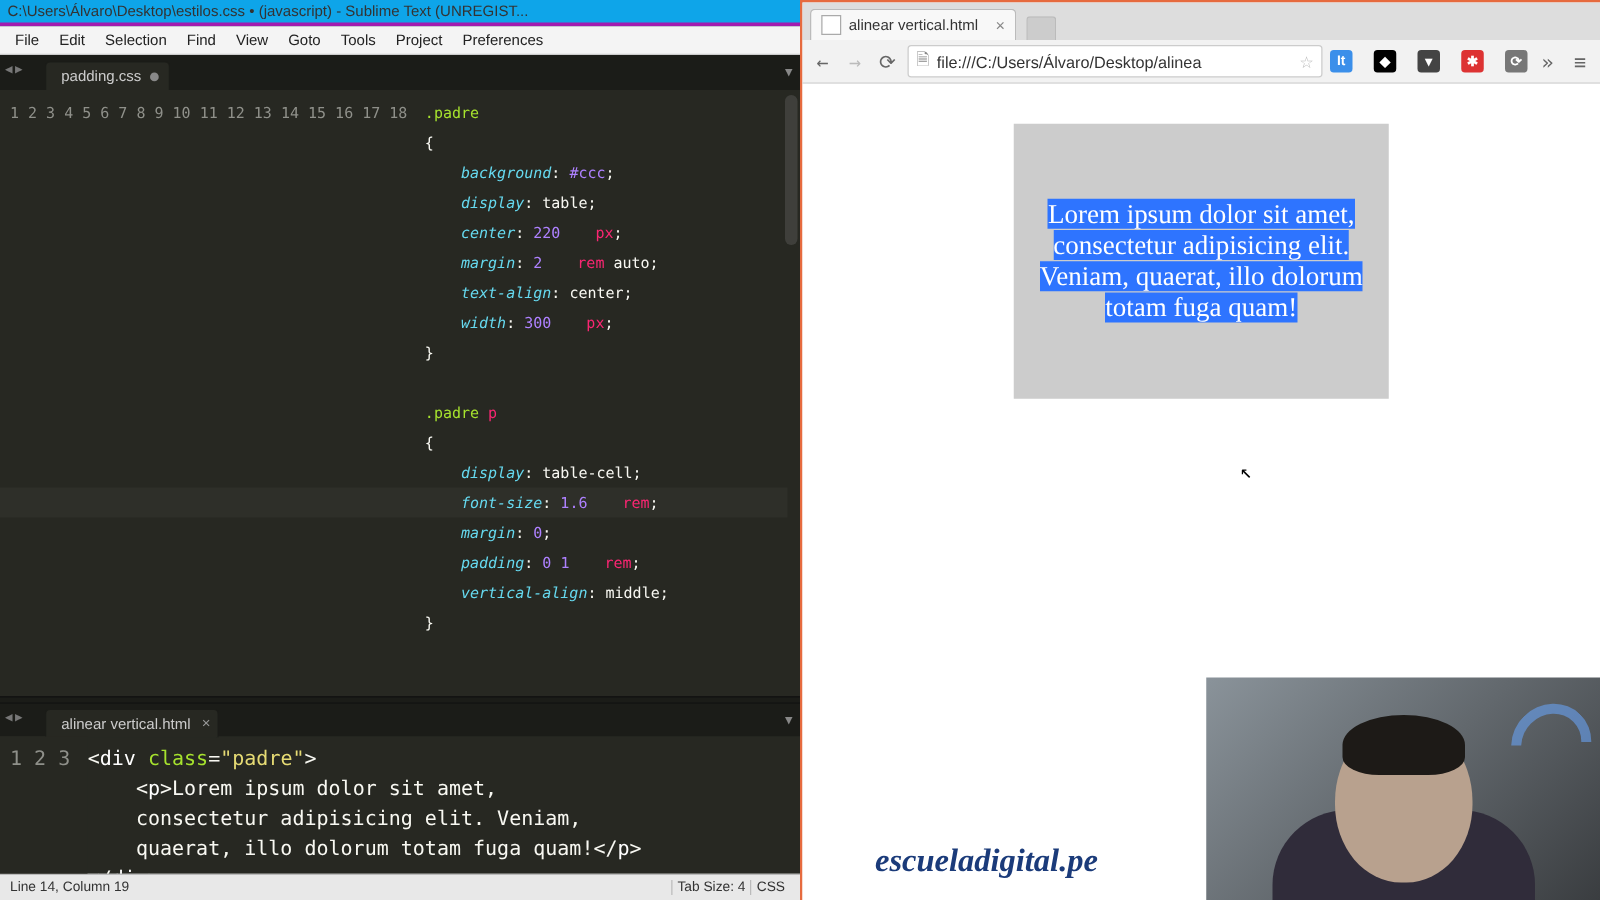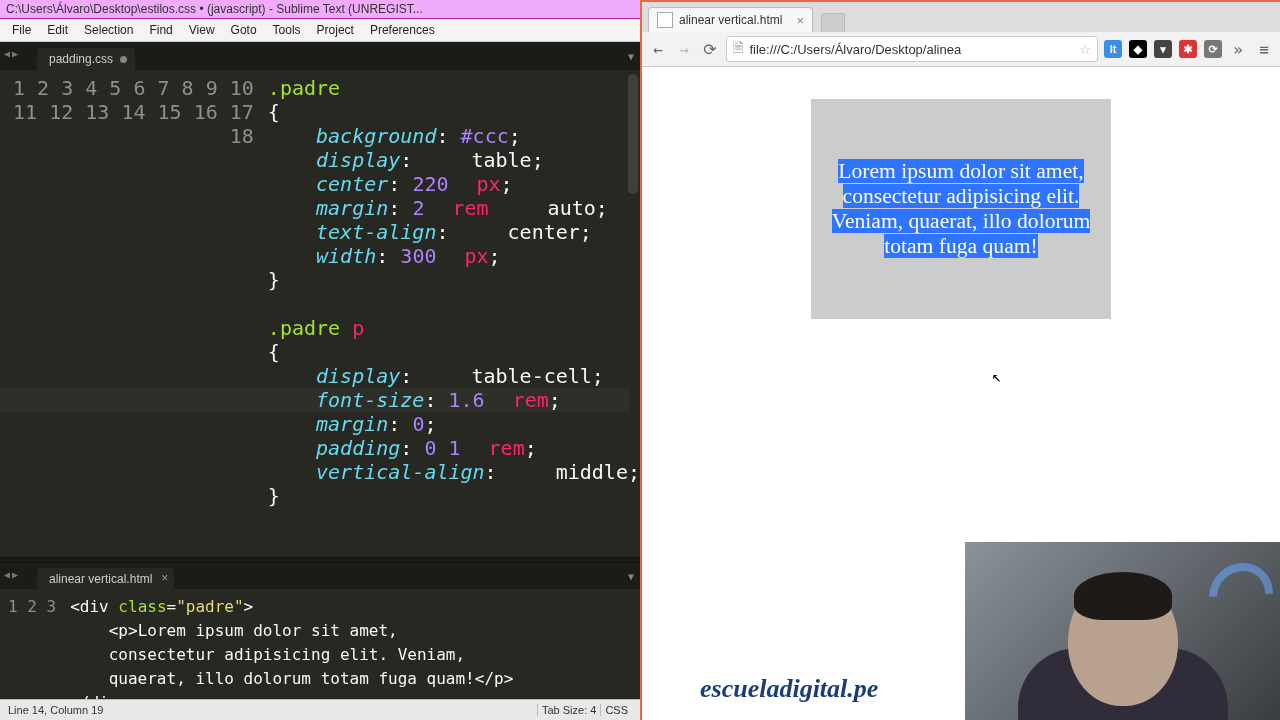--- a/index.html
+++ b/index.html
@@ -1,41 +1,41 @@
 <!DOCTYPE html>
 <html><head>
 <meta charset="utf-8">
 <style>
   html,body{margin:0;padding:0;width:1280px;height:720px;overflow:hidden;font-family:Consolas,Menlo,monospace;background:#444;}
   .root{display:flex;width:100%;height:100%;}
   
   .editor{flex:0 0 640px;display:flex;flex-direction:column;background:#272822;color:#f8f8f2;position:relative;}
-  .titlebar{background:#f0abfc;color:#333;font:12px sans-serif;padding:2px 6px;border-bottom:1px solid #a21caf;white-space:nowrap;overflow:hidden;}
+  .titlebar{background:#0ea5e9;color:#333;font:12px sans-serif;padding:2px 6px;border-bottom:3px solid #a21caf;white-space:nowrap;overflow:hidden;}
   .menubar{background:#f4f4f4;color:#222;font:12px sans-serif;display:flex;gap:0;padding:0 4px;border-bottom:1px solid #ccc;}
   .menubar span{padding:4px 8px;}
   .tabbar{background:#1b1c18;display:flex;align-items:center;height:28px;padding-left:36px;position:relative;}
   .tab-arrows{position:absolute;left:4px;top:6px;color:#777;font-size:10px;}
   .tab-arrows span{margin-right:2px;}
   .tab{background:#272822;color:#ccc;font:12px sans-serif;padding:4px 22px 4px 12px;border-radius:4px 4px 0 0;margin-top:4px;position:relative;border:1px solid #1b1c18;border-bottom:none;}
   .tab .dot{position:absolute;right:8px;top:8px;width:7px;height:7px;border-radius:50%;background:#888;}
   .tab .close{position:absolute;right:6px;top:3px;color:#999;font-size:12px;cursor:default;}
   .overflow{margin-left:auto;margin-right:6px;color:#888;font-size:10px;}
-  .code-area{flex:1;display:flex;overflow:hidden;position:relative;font-size:20px;line-height:24px;}
+  .code-area{flex:1;display:flex;overflow:hidden;position:relative;font-size:12px;line-height:24px;}
   .gutter{background:#272822;color:#8f908a;text-align:right;padding:6px 14px 6px 8px;user-select:none;}
   .code{flex:1;padding:6px 0 6px 0;white-space:pre;color:#f8f8f2;position:relative;}
   .hl{position:absolute;left:0;right:10px;height:24px;background:rgba(255,255,255,0.035);}
   .code-scroll{position:absolute;right:2px;top:4px;width:10px;height:120px;background:rgba(120,120,120,.3);border-radius:5px;}
   .sel{color:#a6e22e;}           
   .tagsel{color:#f92672;}        
   .brace{color:#f8f8f2;}
   .prop{color:#66d9ef;font-style:italic;}
   .punc{color:#f8f8f2;}
   .num{color:#ae81ff;}
   .unit{color:#f92672;padding-left:28px;}
-  .val{color:#f8f8f2;margin-left:47px;}
+  .val{color:#f8f8f2;}
   .str{color:#e6db74;}
   .attr{color:#a6e22e;}
   .tag{color:#ffffff;}
   .ang{color:#f8f8f2;}
   .split{height:4px;background:#1b1c18;border-top:1px solid #111;border-bottom:1px solid #111;}
   .pane2{display:flex;flex-direction:column;}
   .pane2 .tabbar{height:26px;}
   .pane2 .code-area{flex:0 0 auto;font-size:16px;line-height:24px;}
   .statusbar{background:#e8e8e8;color:#333;font:11px sans-serif;display:flex;align-items:center;height:20px;padding:0 8px;border-top:1px solid #bbb;}
   .statusbar .mid{flex:1;}
@@ -46,21 +46,21 @@
   .btab{background:#f8f8f8;border:1px solid #bbb;border-bottom:none;border-radius:4px 4px 0 0;display:flex;align-items:center;gap:6px;padding:4px 8px;font:12px sans-serif;color:#333;position:relative;}
   .btab .favicon{width:14px;height:14px;border:1px solid #aaa;background:#fff;}
   .btab .x{margin-left:8px;color:#888;font-size:13px;}
   .newtab{width:22px;height:18px;background:#ccc;margin-left:8px;border-radius:3px 3px 0 0;border:1px solid #bbb;border-bottom:none;margin-bottom:0;}
   .toolbar{background:#f2f2f2;border-bottom:1px solid #ccc;display:flex;align-items:center;height:34px;padding:0 6px;gap:6px;}
   .navbtn{color:#666;font-size:16px;width:20px;text-align:center;}
   .navbtn.disabled{color:#bbb;}
   .omni{flex:1;background:#fff;border:1px solid #ccc;border-radius:3px;height:24px;display:flex;align-items:center;padding:0 6px;font:13px sans-serif;color:#333;}
   .omni .doc{color:#888;margin-right:6px;}
   .omni .star{margin-left:auto;color:#bbb;}
-  .ext{display:flex;gap:7px;align-items:center;}
+  .ext{display:flex;gap:17px;align-items:center;}
   .ext .pill{width:18px;height:18px;border-radius:3px;display:flex;align-items:center;justify-content:center;font:bold 11px sans-serif;color:#fff;}
   .viewport{flex:1;background:#fff;position:relative;overflow:hidden;}
   .padre{background:#ccc;height:220px;width:300px;margin:2rem auto;text-align:center;display:table;}
   .padre p{display:table-cell;vertical-align:middle;font-size:1.35rem;font-family:Georgia,serif;color:#fff;padding:0 1rem;margin:0;}
   .padre p span{background:#2e74ff;}
   .cursor{position:absolute;left:350px;top:300px;font-size:16px;color:#000;}
   .brand{position:absolute;left:30px;bottom:16px;font:italic bold 26px Georgia,serif;color:#1b3b7a;margin-left:28px;}
   .webcam{position:absolute;right:0;bottom:0;width:315px;height:178px;background:linear-gradient(135deg,#8a939a,#3a3d40);display:flex;align-items:center;justify-content:center;}
   .webcam:before{content:"";position:absolute;right:8px;top:20px;width:46px;height:50px;border:8px solid #6aa8ff;border-right-color:transparent;border-bottom-color:transparent;border-radius:50%;transform:rotate(45deg);opacity:.55;}
   .head{width:110px;height:130px;background:#b8a18e;border-radius:50% 50% 48% 48%;position:relative;margin-top:20px;}

